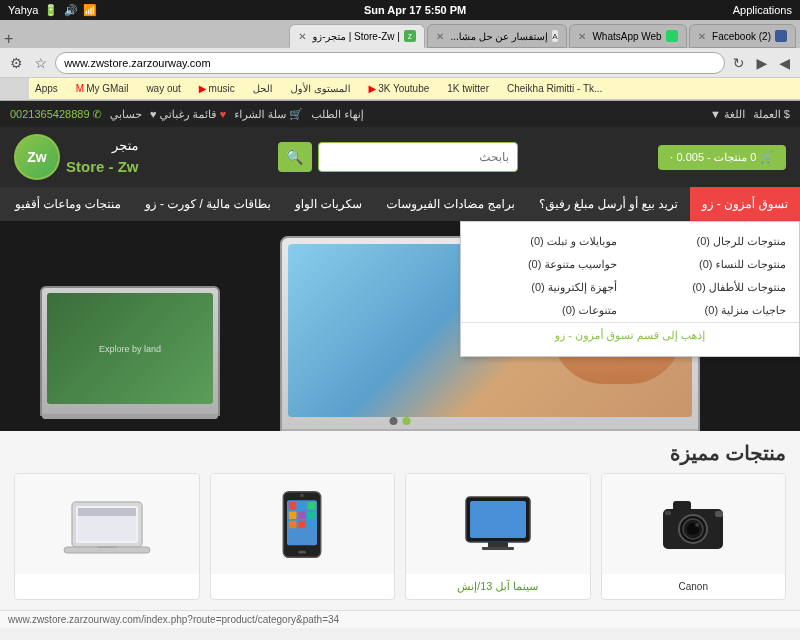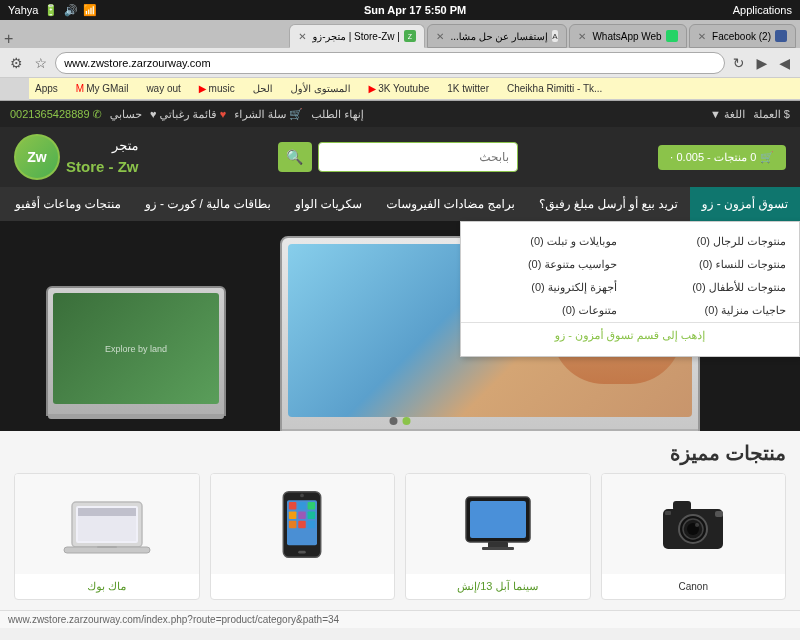--- a/index.html
+++ b/index.html
@@ -181,21 +181,21 @@
     }
     .nav-item {
       padding: 0 12px;
       color: #fff;
       font-size: 12px;
       cursor: pointer;
       display: flex;
       align-items: center;
       white-space: nowrap;
     }
-    .nav-item.active { background: #0f766e; color: #fff; }
+    .nav-item.active { background: #ef4444; color: #fff; }
 
     
     .dropdown-menu {
       position: absolute;
       top: 34px;
       right: 0;
       background: #fff;
       border: 1px solid #ccc;
       z-index: 100;
       width: 340px;
@@ -450,21 +450,21 @@
       </div>
       <div class="dropdown-footer">إذهب إلى قسم تسوق أمزون - زو</div>
     </div>
   </div>
 
   <div class="hero">
     <div class="hero-img-area">
 
       <div style="position:relative; width:100%; height:100%; display:flex; align-items:center; justify-content:center; background:#1a1a1a;">
 
-        <div style="position:absolute; left:46px; bottom:15px; width:180px; height:130px; background:linear-gradient(180deg,#d0d0d0,#b0b0b0); border-radius:6px 6px 0 0; border:2px solid #888;">
+        <div style="position:absolute; left:40px; bottom:15px; width:180px; height:130px; background:linear-gradient(180deg,#d0d0d0,#b0b0b0); border-radius:6px 6px 0 0; border:2px solid #888;">
           <div style="position:absolute; top:5px; left:5px; right:5px; bottom:10px; background:linear-gradient(135deg,#3a6e3a,#5a9e5a); border-radius:3px; display:flex; align-items:center; justify-content:center;">
             <span style="color:#fff; font-size:9px; opacity:0.7;">Explore by land</span>
           </div>
           <div style="position:absolute; bottom:-5px; left:0; right:0; height:5px; background:#a0a0a0; border-radius:0 0 3px 3px;"></div>
         </div>
 
         <div style="position:absolute; right:100px; bottom:0px; width:420px; height:195px; background:linear-gradient(180deg,#e8e8e8,#c8c8c8); border-radius:8px 8px 0 0; border:2px solid #999;">
           <div style="position:absolute; top:6px; left:6px; right:6px; bottom:12px; background:#1a3a5c; border-radius:4px; overflow:hidden;">
 
             <div style="width:100%; height:100%; background:linear-gradient(135deg, #87ceeb 0%, #5ba0cc 40%, #d4a574 60%, #c8956c 100%); display:flex; align-items:center; justify-content:center;">
@@ -543,21 +543,20 @@
           <svg class="macbook-img" viewBox="0 0 90 65">
             <rect x="10" y="10" width="70" height="45" rx="4" fill="#d8d8d8" stroke="#bbb" stroke-width="1.5"></rect>
             <rect x="14" y="14" width="62" height="37" rx="2" fill="#f0f0f8"></rect>
             <rect x="2" y="55" width="86" height="6" rx="3" fill="#c8c8c8" stroke="#aaa" stroke-width="1"></rect>
             <rect x="35" y="54" width="20" height="2" rx="1" fill="#aaa"></rect>
 
             <rect x="16" y="16" width="58" height="33" fill="#e8e8f0"></rect>
             <rect x="16" y="16" width="58" height="8" fill="#c0c0cc"></rect>
           </svg>
         </div>
-        <div class="product-name">ماك بوك</div>
       </div>
 
     </div>
   </div>
 
 </div>
 
 <div class="status-bar">
   <span>www.zwstore.zarzourway.com/index.php?route=product/category&amp;path=34</span>
 </div>

